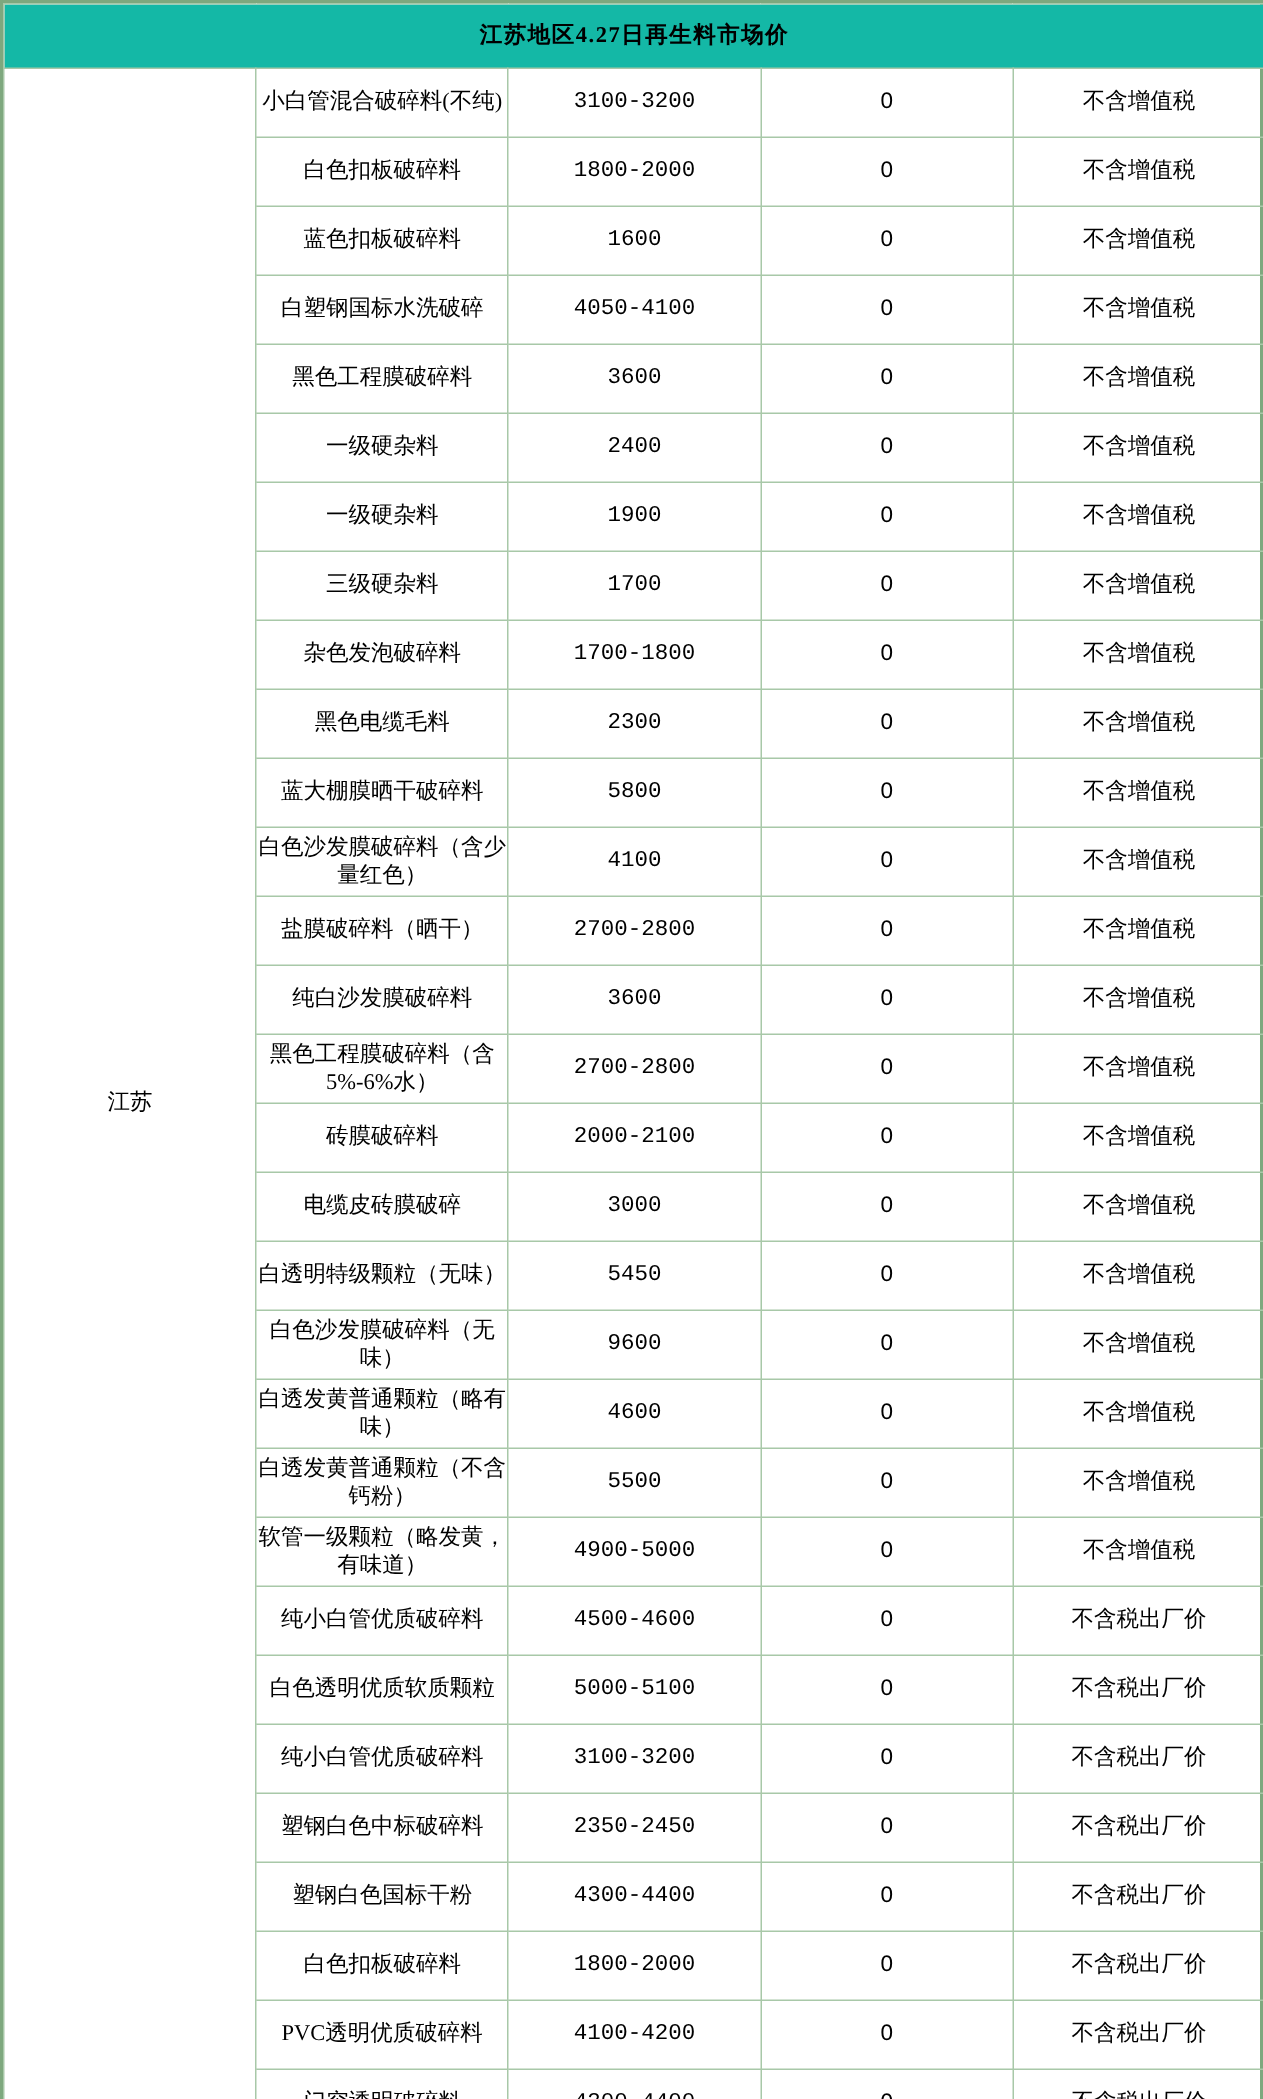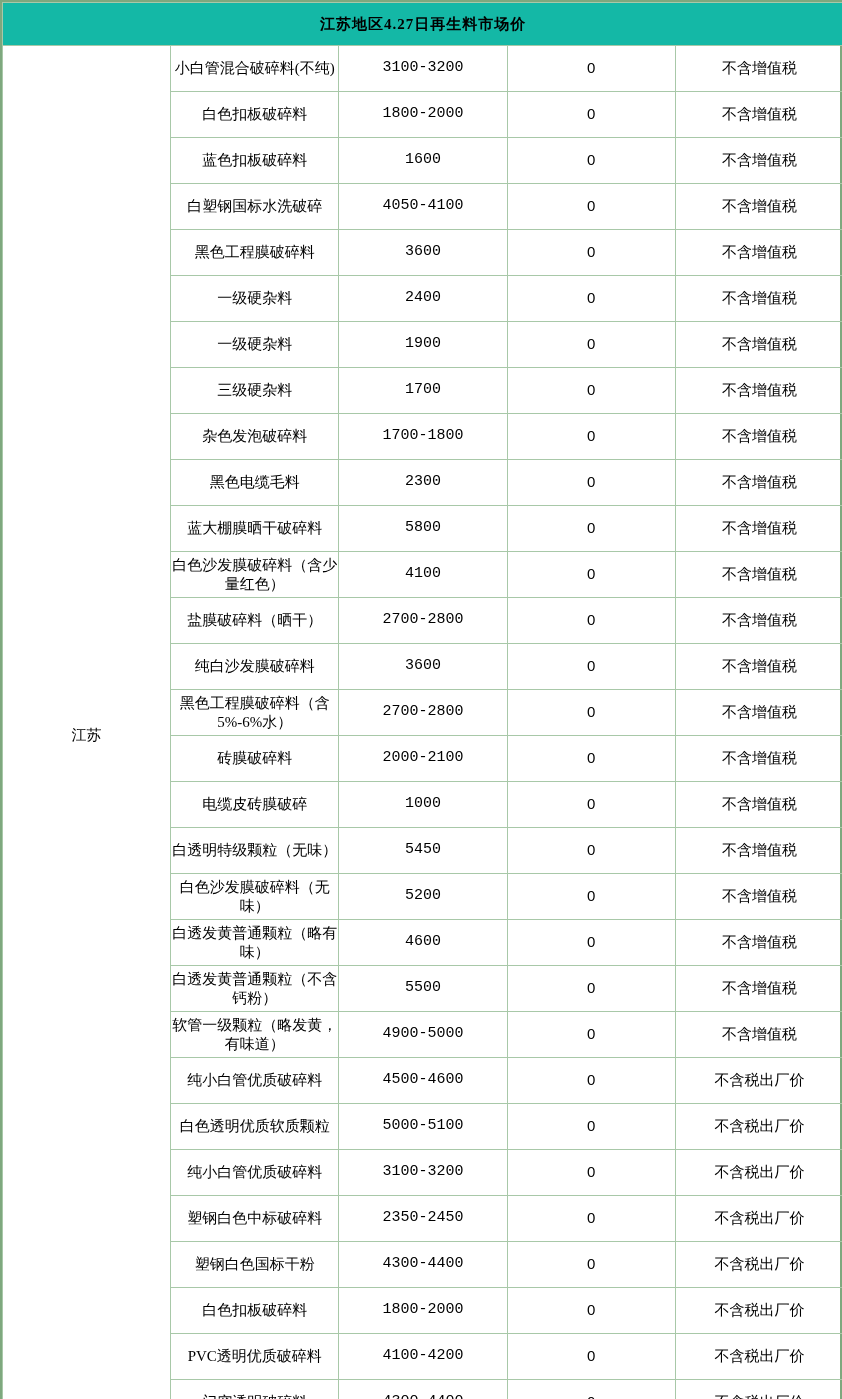--- a/index.html
+++ b/index.html
@@ -168,33 +168,33 @@
           <td class="tax-cell">不含增值税</td>
         </tr>
         <tr>
           <td class="name-cell">砖膜破碎料</td>
           <td class="price-cell">2000-2100</td>
           <td class="change-cell">0</td>
           <td class="tax-cell">不含增值税</td>
         </tr>
         <tr>
           <td class="name-cell">电缆皮砖膜破碎</td>
-          <td class="price-cell">1000</td>
+          <td class="price-cell">3000</td>
           <td class="change-cell">0</td>
           <td class="tax-cell">不含增值税</td>
         </tr>
         <tr>
           <td class="name-cell">白透明特级颗粒（无味）</td>
           <td class="price-cell">5450</td>
           <td class="change-cell">0</td>
           <td class="tax-cell">不含增值税</td>
         </tr>
         <tr>
           <td class="name-cell">白色沙发膜破碎料（无味）</td>
-          <td class="price-cell">5200</td>
+          <td class="price-cell">9600</td>
           <td class="change-cell">0</td>
           <td class="tax-cell">不含增值税</td>
         </tr>
         <tr>
           <td class="name-cell">白透发黄普通颗粒（略有味）</td>
           <td class="price-cell">4600</td>
           <td class="change-cell">0</td>
           <td class="tax-cell">不含增值税</td>
         </tr>
         <tr>

